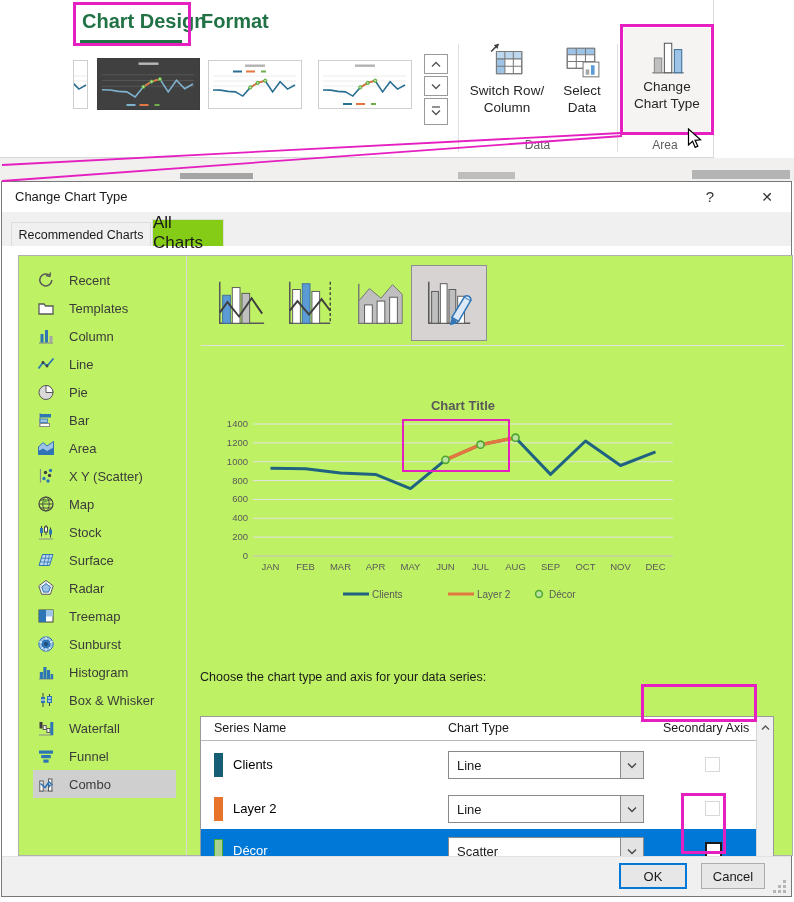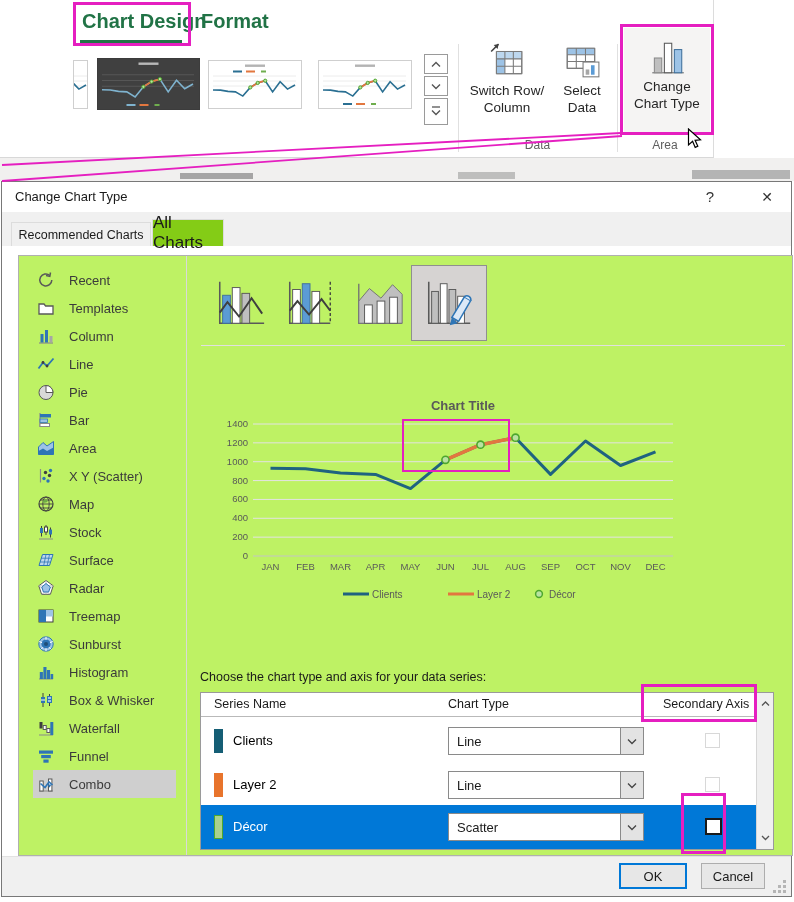--- a/index.html
+++ b/index.html
@@ -51,21 +51,21 @@
   .combo-sel{position:absolute; left:392px; top:9px; width:76px; height:76px; background:#d6d3d2; border:1px solid #8f8f8f;}
   .main-hr{position:absolute; left:182px; top:89px; width:584px; height:1px; background:#e0e0e0;}
   .heading{position:absolute; left:182px; top:97px; font-size:17px; font-weight:600; color:#3f3f3f;}
 
   .chartbox{position:absolute; left:196px; top:138px; width:480px; height:218px;}
   .ct{font-size:13px; font-weight:600; fill:#595959;}
   .tick{font-size:9.5px; fill:#595959;}
   .lg{font-size:10px; fill:#595959;}
 
   .prompt{position:absolute; left:181px; top:414px; font-size:12.5px; color:#1a1a1a;}
-  .stable{position:absolute; left:181px; top:436px; width:574px; height:158px; border:1px solid #9a9a9a; background:#fff;text-align:right;}
+  .stable{position:absolute; left:181px; top:460px; width:574px; height:158px; border:1px solid #9a9a9a; background:#fff;text-align:right;}
   .thead{position:relative; height:24px; border-bottom:1px solid #b9b9b9;}
   .thead span{position:absolute; top:4px; font-size:12.5px; color:#1a1a1a;}
   .trow{position:relative; width:556px;}
   .trow.sel{background:var(--blue); color:#fff;}
   .swatch{position:absolute; left:13px; top:50%; margin-top:-12px; width:9px; height:24px;}
   .sname{position:absolute; left:32px; top:50%; margin-top:-8px; font-size:13px;}
   .dd{position:absolute; left:247px; top:50%; margin-top:-14px; width:196px; height:28px;
       background:#fff; border:1px solid #8a8a8a;}
   .dd .ddtext{position:absolute; left:8px; top:6px; font-size:13px; color:#1a1a1a;}
   .dd .ddarrow{position:absolute; right:0; top:0; bottom:0; width:23px; background:#e3e3e3;

